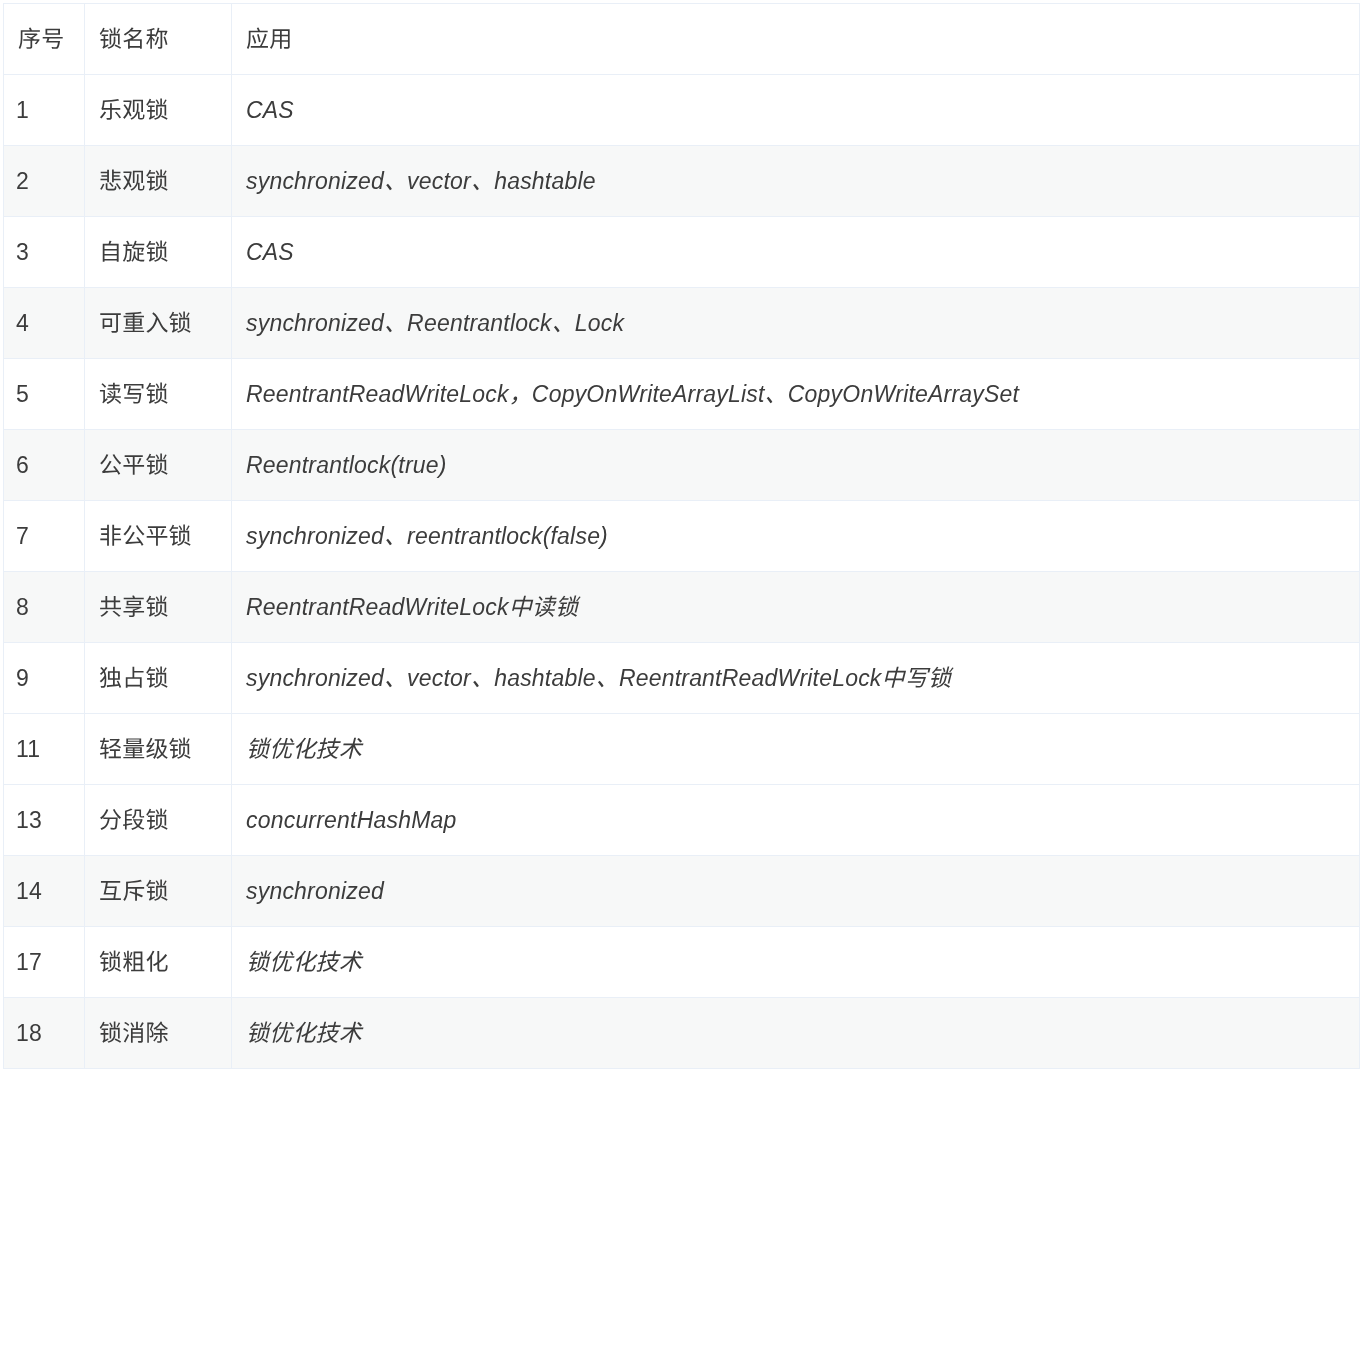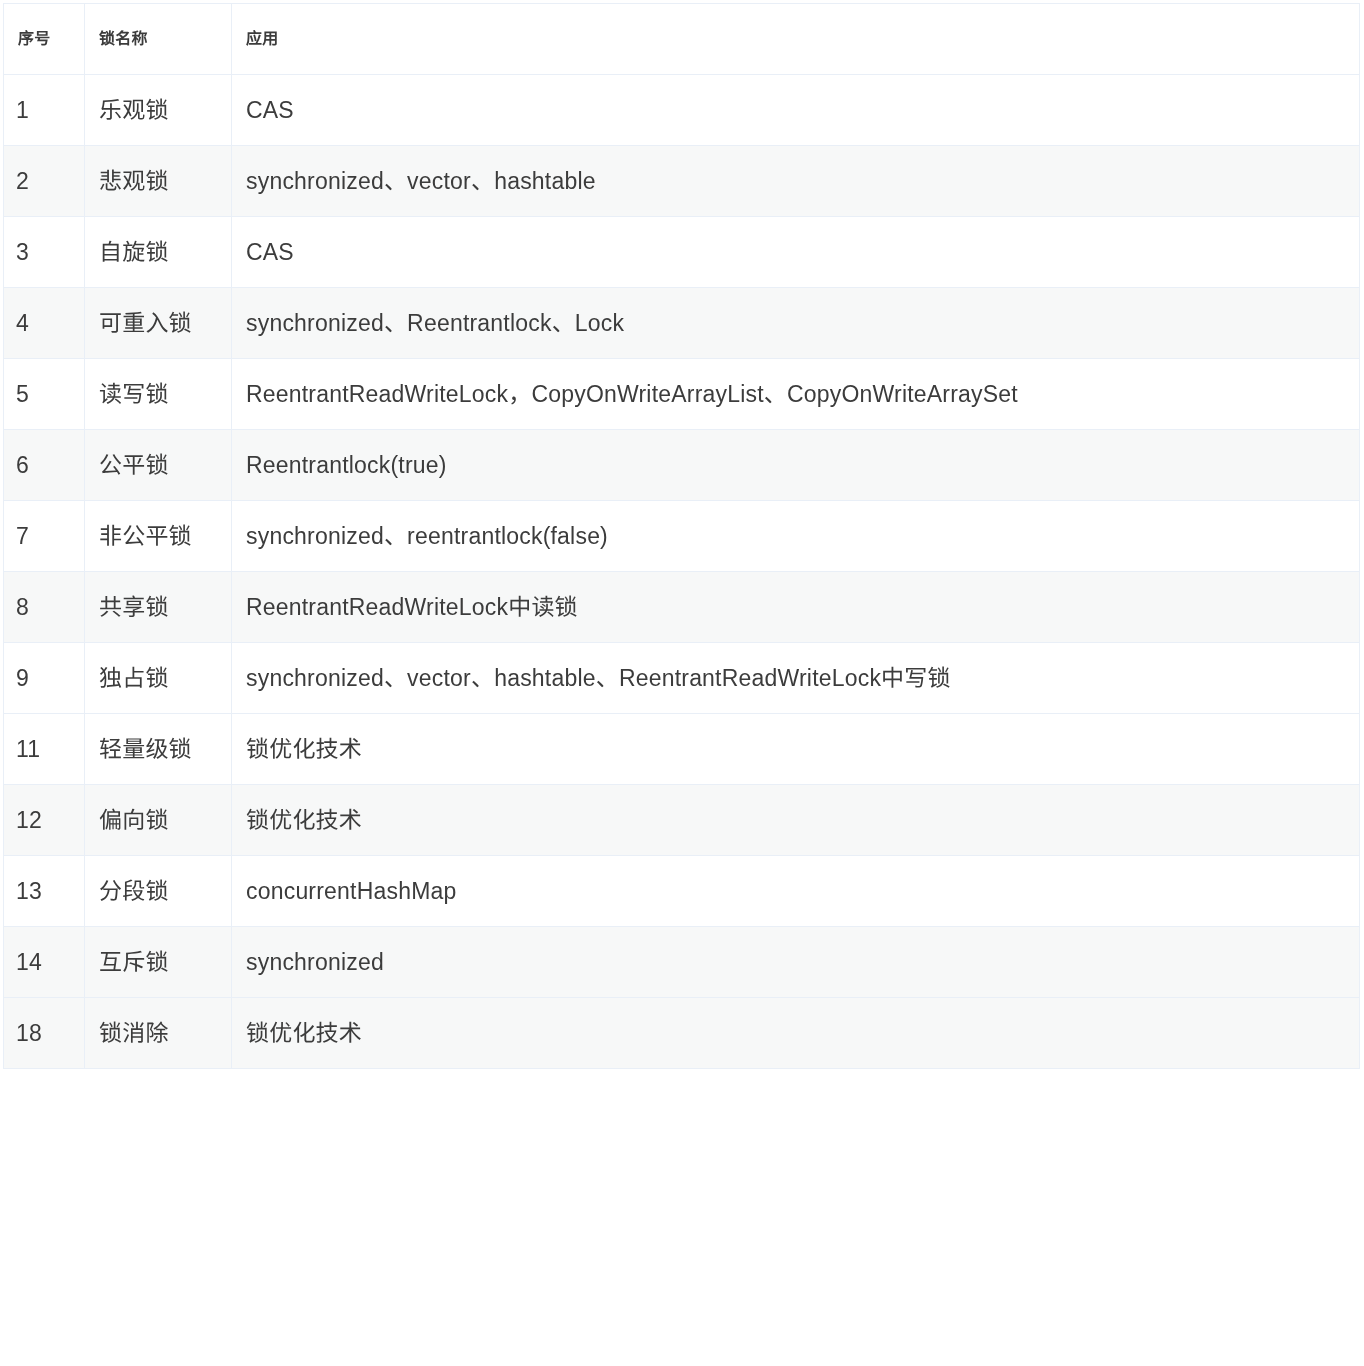--- a/index.html
+++ b/index.html
@@ -48,31 +48,30 @@
     font-size: 23px;
     line-height: 30px;
     letter-spacing: 0.2px;
     color: #3c3c3c;
     white-space: nowrap;
     overflow: hidden;
   }
 
   table.lock-table thead th {
     background: #ffffff;
-    font-size: 16px;
+    font-size: 23px;
     color: #3c3c3c;
-    font-weight: bold;
   }
 
   table.lock-table tbody tr.row-odd  td { background: #ffffff; }
   table.lock-table tbody tr.row-even td { background: #f7f8f8; }
 
   table.lock-table td.cell-index { padding-left: 12px; }
   table.lock-table td.cell-name  { padding-left: 14px; }
-  table.lock-table td.cell-app   { padding-left: 14px; }
+  table.lock-table td.cell-app   { padding-left: 14px; font-style: italic; }
 </style>
 </head>
 <body>
 
 <div class="page">
   <table class="lock-table">
     <colgroup>
       <col class="col-index">
       <col class="col-name">
       <col class="col-app">
@@ -128,34 +127,34 @@
         <tr class="row-odd">
           <td class="cell-index">9</td>
           <td class="cell-name">独占锁</td>
           <td class="cell-app">synchronized、vector、hashtable、ReentrantReadWriteLock中写锁</td>
         </tr>
         <tr class="row-odd">
           <td class="cell-index">11</td>
           <td class="cell-name">轻量级锁</td>
           <td class="cell-app">锁优化技术</td>
         </tr>
-        <tr class="row-even">
-          <td class="cell-index">12</td>
-          <td class="cell-name">偏向锁</td>
-          <td class="cell-app">锁优化技术</td>
-        </tr>
         <tr class="row-odd">
           <td class="cell-index">13</td>
           <td class="cell-name">分段锁</td>
           <td class="cell-app">concurrentHashMap</td>
         </tr>
         <tr class="row-even">
           <td class="cell-index">14</td>
           <td class="cell-name">互斥锁</td>
           <td class="cell-app">synchronized</td>
+        </tr>
+        <tr class="row-odd">
+          <td class="cell-index">17</td>
+          <td class="cell-name">锁粗化</td>
+          <td class="cell-app">锁优化技术</td>
         </tr>
         <tr class="row-even">
           <td class="cell-index">18</td>
           <td class="cell-name">锁消除</td>
           <td class="cell-app">锁优化技术</td>
         </tr>
       </tbody>
   </table>
 </div>
 

